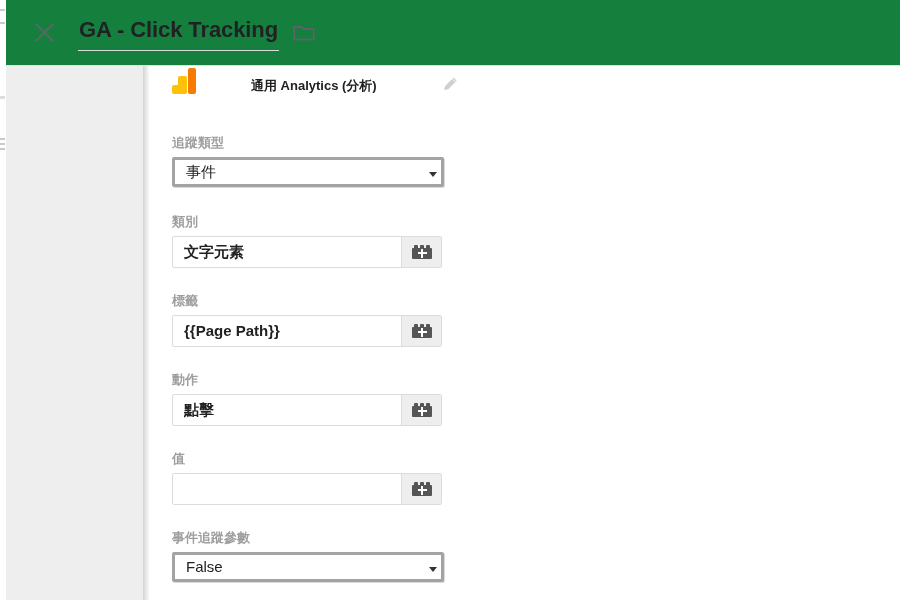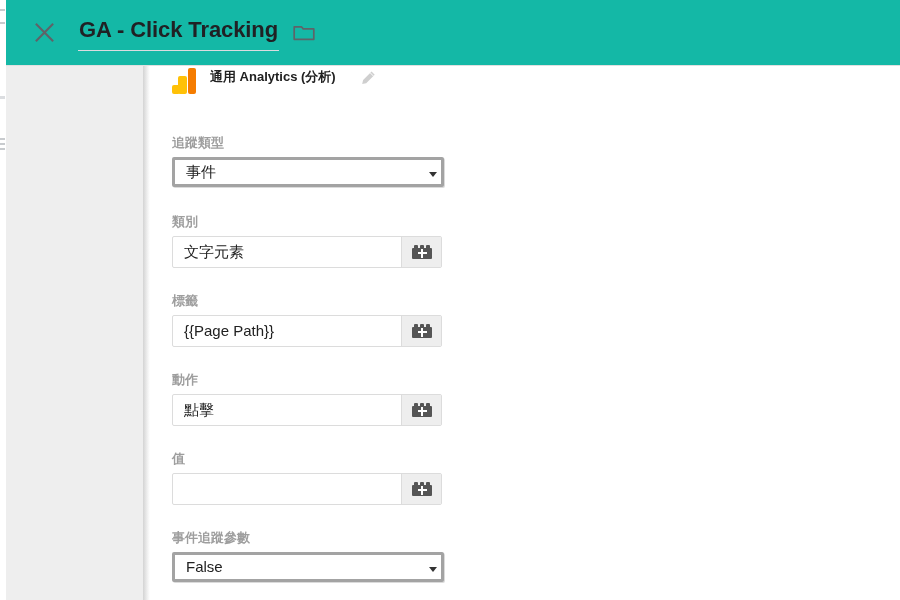--- a/index.html
+++ b/index.html
@@ -38,21 +38,21 @@
   .bg-strip .g3 { top: 96px; height: 3px; background:#bdc1c6; }
   .bg-strip .g4 { top: 138px; height: 2px; }
   .bg-strip .g5 { top: 143px; height: 2px; }
   .bg-strip .g6 { top: 148px; height: 2px; }
 
   
   .modal-header {
     position: absolute;
     left: 6px; top: 0;
     width: 894px; height: 66px;
-    background: #14b8a6;
+    background: #15803d;
     border-bottom: 1px solid #e0e0e0;
     display: flex;
     align-items: center;
   }
   .close-btn {
     width: 40px; height: 40px;
     margin-left: 18px;
     display: flex; align-items: center; justify-content: center;
     cursor: pointer;
     border-radius: 50%;
@@ -109,21 +109,22 @@
     left: 144px; top: 0;
     width: 750px; height: 534px;
     background: #ffffff;
   }
 
   
   .tagtype-row {
     position: absolute;
     left: 22px; top: 2px;
     display: flex;
-    align-items: flex-start;
+    align-items: flex-end;
+    gap: 41px;
   }
   .ga-logo {
     position: relative;
     width: 24px; height: 26px;
     margin-right: 14px;
     flex: none;
   }
   .ga-logo i {
     position: absolute;
     display: block;
@@ -226,20 +227,21 @@
     border: none;
     outline: none;
     background: transparent;
     font-family: "Liberation Sans", "DejaVu Sans", sans-serif;
     font-size: 15px;
     color: #212121;
     padding: 0 8px 0 11px;
     min-width: 0;
     height: 30px;
     line-height: 30px;
+    font-weight: bold;
   }
   .input-group .txt::placeholder { color: #bdbdbd; }
   .var-btn {
     flex: none;
     width: 40px;
     height: 30px;
     background: #eeeeee;
     border-left: 1px solid #dcdcdc;
     display: flex;
     align-items: center;

